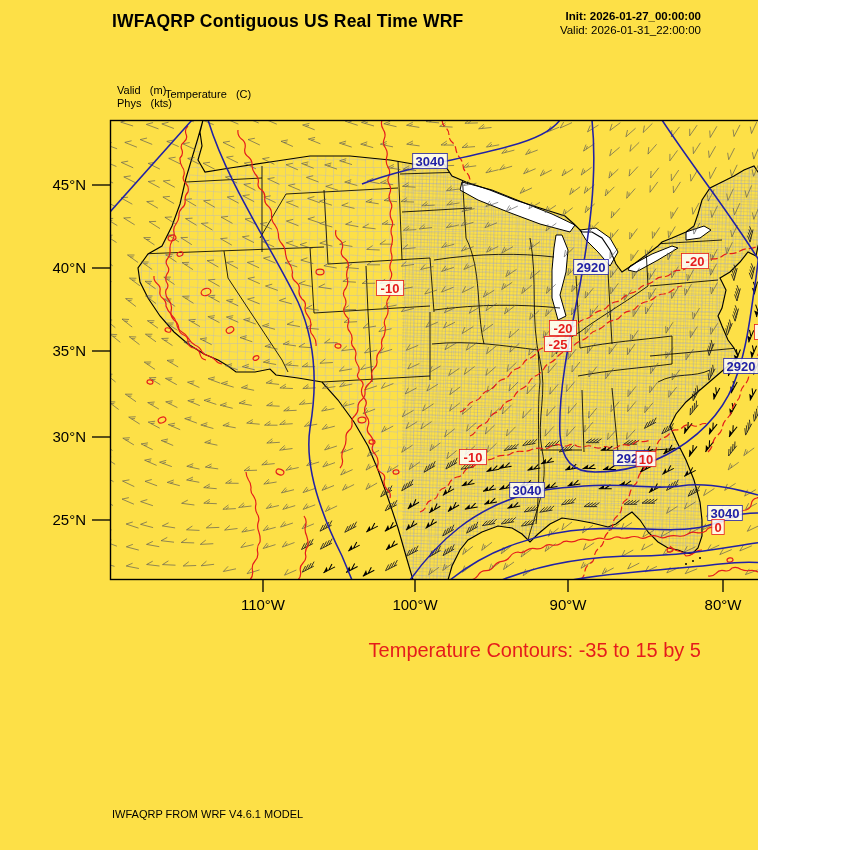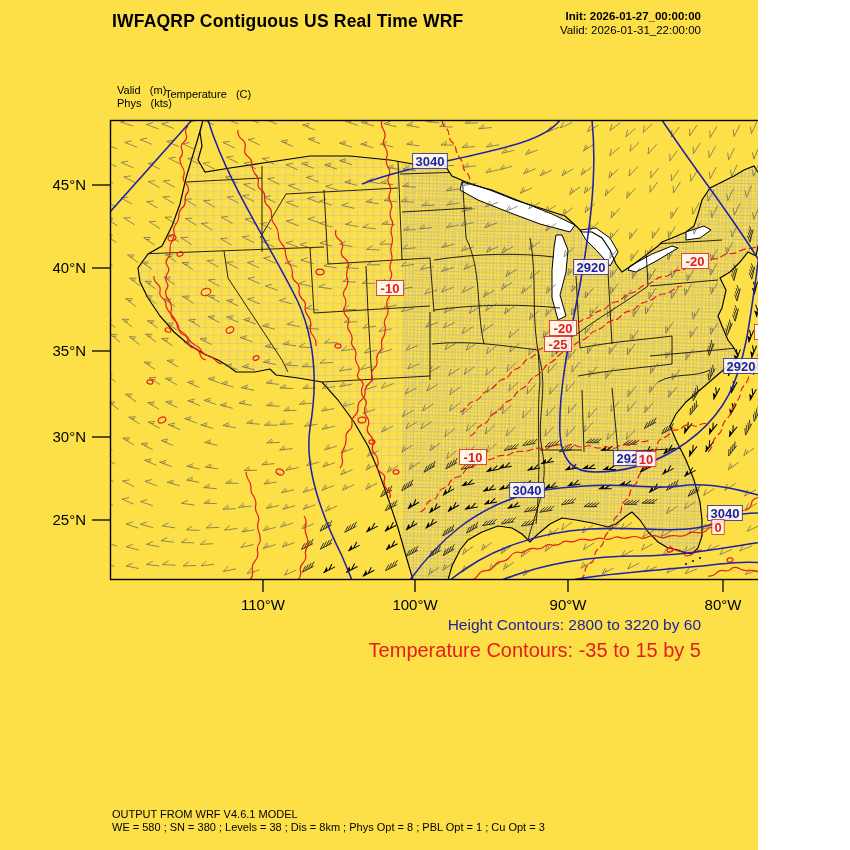--- a/index.html
+++ b/index.html
@@ -943,18 +943,16 @@
         <text x="86" y="273" text-anchor="end" font-size="15" fill="#000">40°N</text>
         <line x1="92" y1="351" x2="110" y2="351" stroke="#000" stroke-width="1.3"></line>
         <text x="86" y="356" text-anchor="end" font-size="15" fill="#000">35°N</text>
         <line x1="92" y1="437" x2="110" y2="437" stroke="#000" stroke-width="1.3"></line>
         <text x="86" y="442" text-anchor="end" font-size="15" fill="#000">30°N</text>
         <line x1="92" y1="520" x2="110" y2="520" stroke="#000" stroke-width="1.3"></line>
         <text x="86" y="525" text-anchor="end" font-size="15" fill="#000">25°N</text>
       </g>
     </svg>
 
-  <div id="caption-height" class="abs" style="color: rgb(33, 33, 166);">Height Contours: 2800 to 3220 by 60</div>
   <div id="caption-temp" class="abs" style="color: rgb(229, 28, 28);">Temperature Contours: -35 to 15 by 5</div>
 
-  <div id="footer-1" class="abs footer-line">OUTPUT FROM WRF V4.6.1 MODEL</div>
-  <div id="footer-2" class="abs footer-line">WE = 580 ; SN = 380 ; Levels = 38 ; Dis = 8km ; Phys Opt = 8 ; PBL Opt = 1 ; Cu Opt = 3</div>
+  <div id="footer-1" class="abs footer-line">IWFAQRP FROM WRF V4.6.1 MODEL</div>
 </div>
 
 </body></html>

